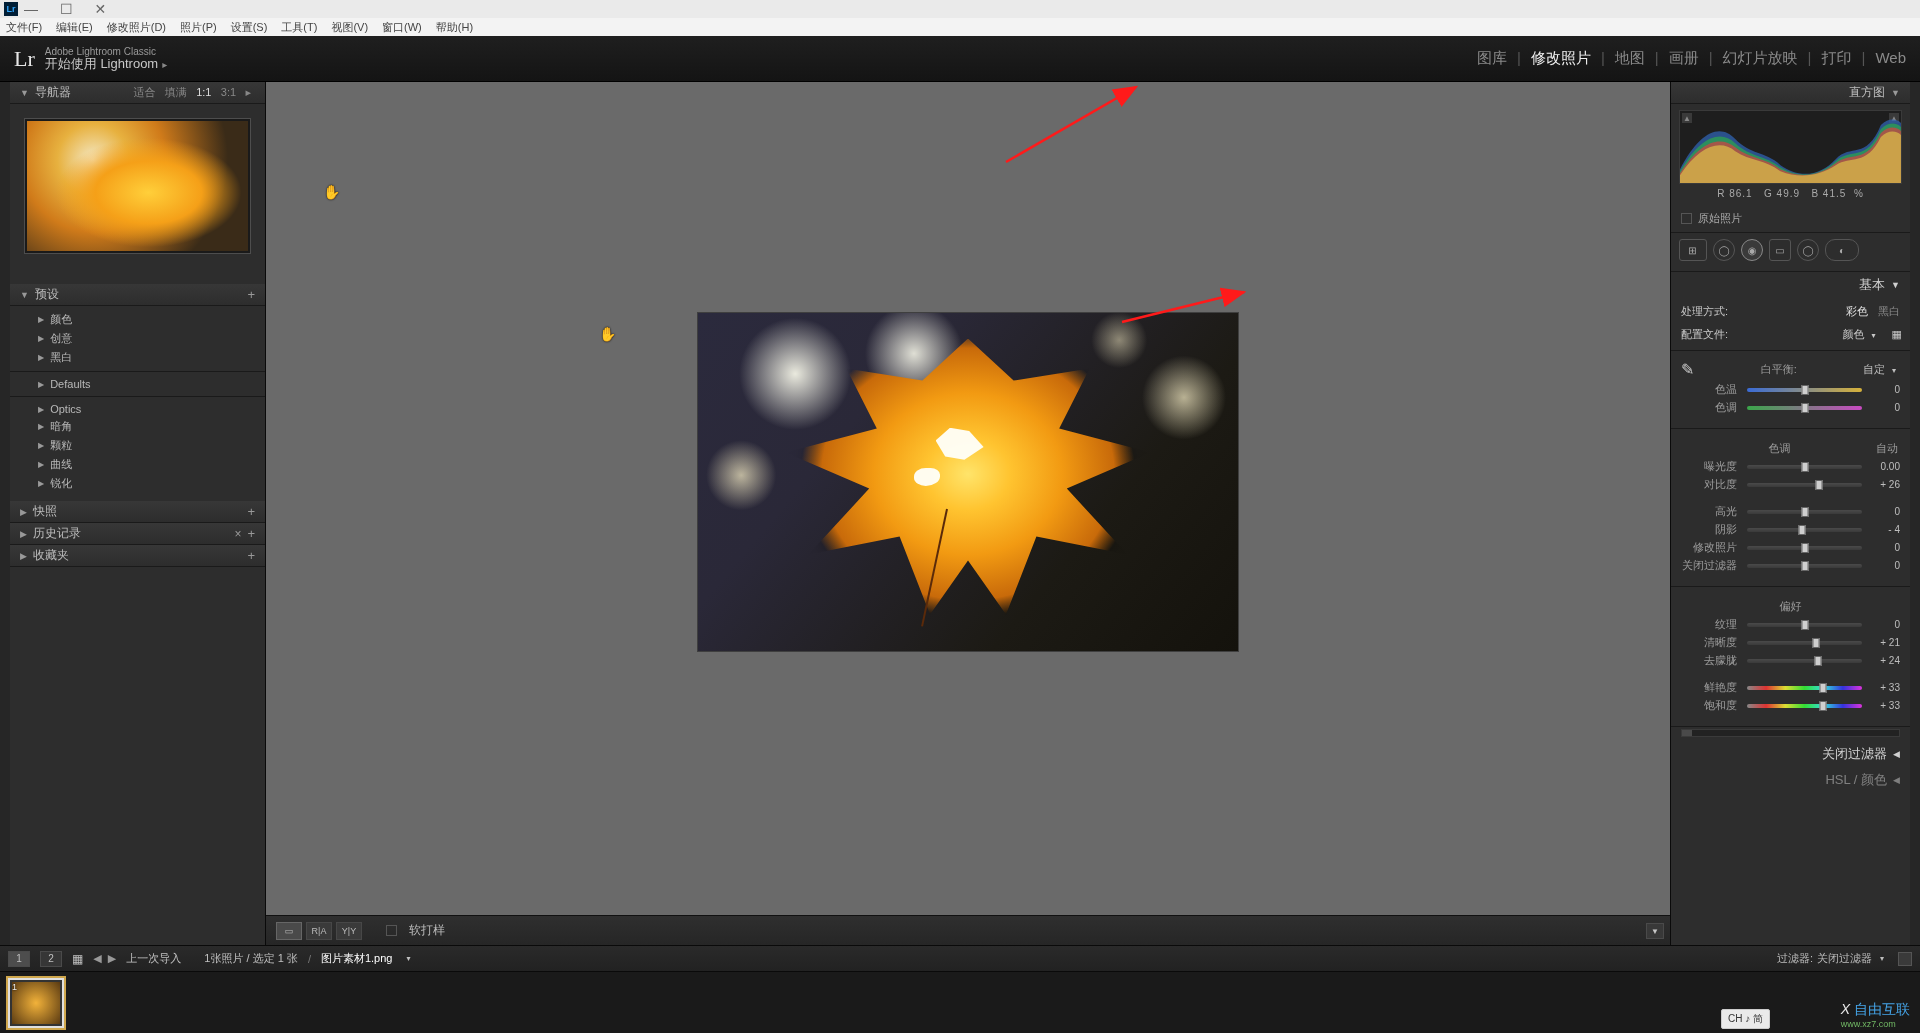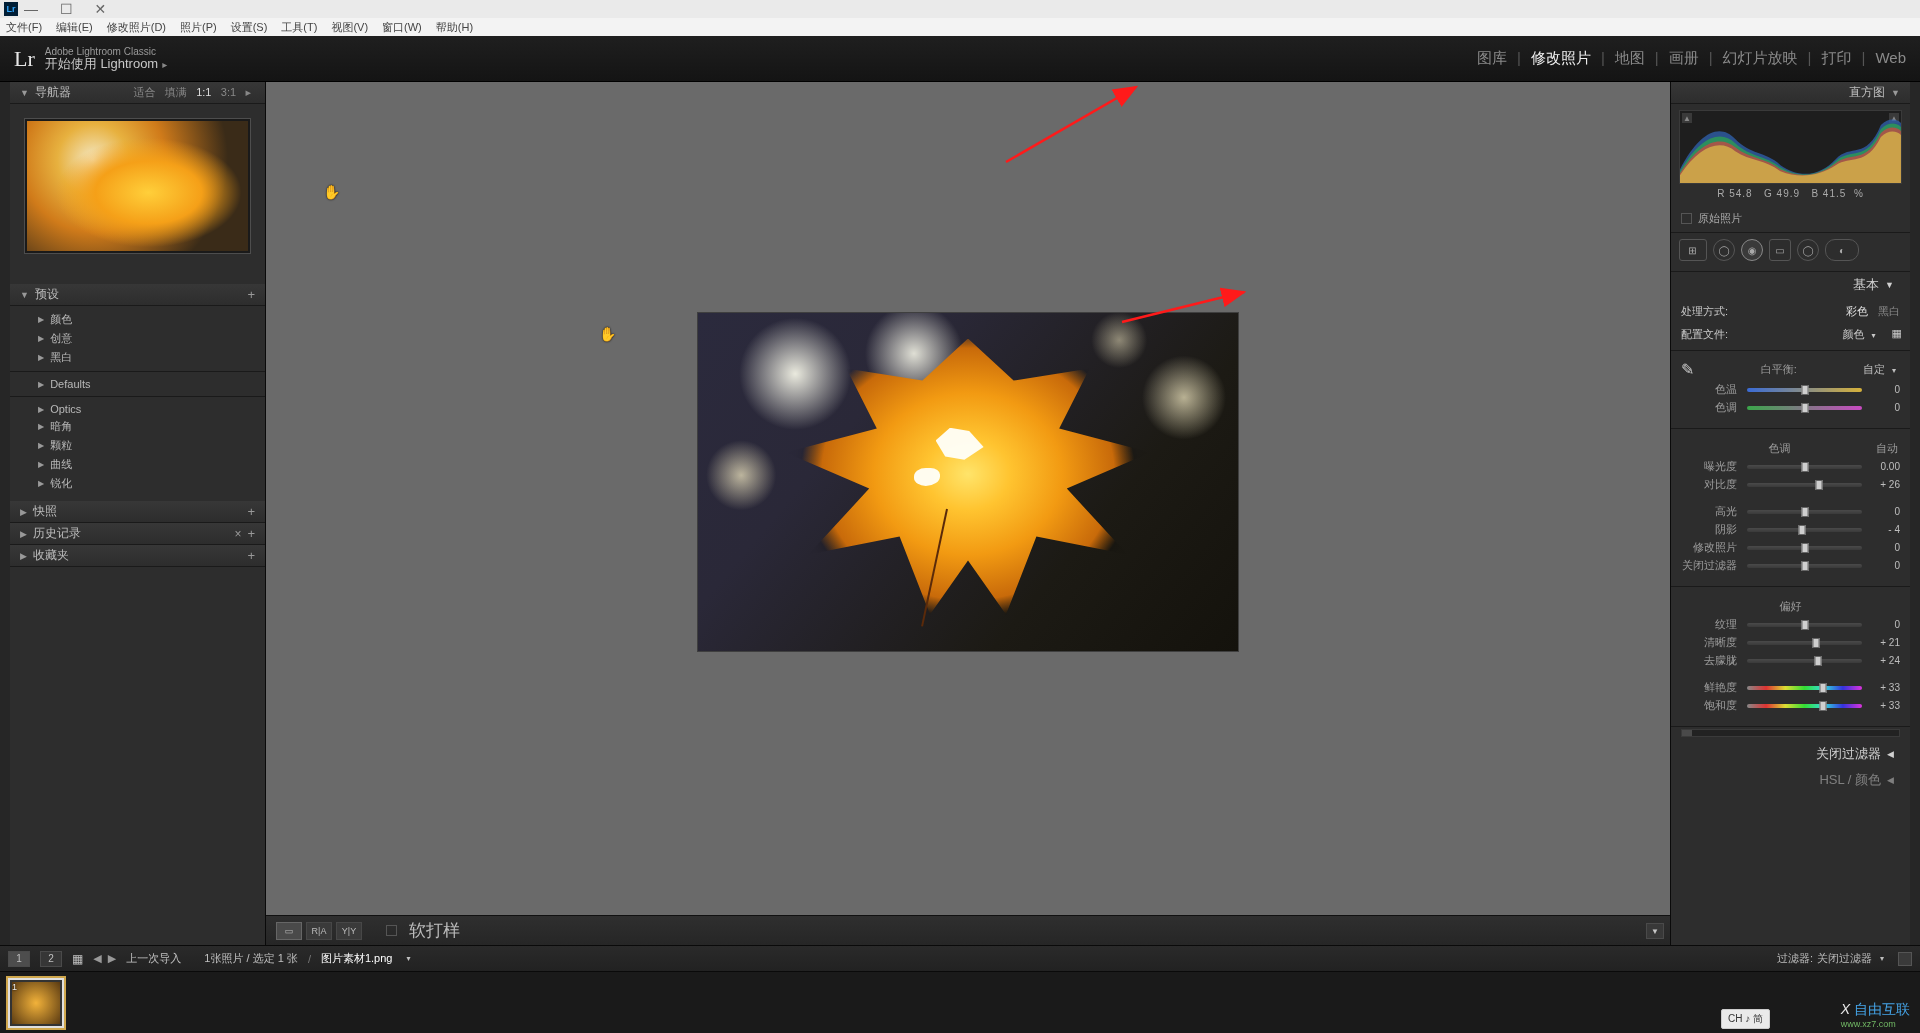--- a/index.html
+++ b/index.html
@@ -113,39 +113,39 @@
   .orig-row .cb { width:11px; height:11px; border:1px solid #555;}
 
   .tool-strip { display:flex; gap:6px; padding:6px 8px 10px; align-items:center; border-bottom:1px solid #1a1a1a;}
   .tool { width:22px; height:22px; border-radius:50%; border:1px solid #555; display:flex; align-items:center; justify-content:center; font-size:10px; color:#aaa;}
   .tool.square{ border-radius:3px;}
   .tool.dotrow{ width:28px; border-radius:3px; letter-spacing:1px;}
   .tool.active{ border-color:#888; background:#3a3a3a;}
   .tool.grad { width:34px; border-radius:10px;}
 
   .section { border-bottom:1px solid #1a1a1a; padding:6px 10px 10px;}
-  .sec-head { display:flex; align-items:center; font-size:13px; color:#d0d0d0; padding:4px 16px;}
+  .sec-head { display:flex; align-items:center; font-size:13px; color:#d0d0d0; padding:4px 10px;}
   .sec-head.right { justify-content:flex-end;}
   .sec-head .tw { font-size:9px; margin-left:6px;}
   .row { display:flex; align-items:center; margin:3px 0; font-size:11px;}
   .row .lbl { width:62px; text-align:right; color:#9c9c9c; padding-right:6px;}
   .row .val { width:34px; text-align:right; color:#bfbfbf; font-size:10px;}
   .row .link { color:#bfbfbf;}
   .slider { flex:1; height:4px; position:relative; border-radius:2px; margin:0 4px;}
   .slider.gray { background:linear-gradient(#4a4a4a,#3a3a3a); }
   .slider.temp { background:linear-gradient(90deg,#3a6bd6,#d6b13a);}
   .slider.tint { background:linear-gradient(90deg,#3aa64a,#c94ac2);}
   .slider.sat  { background:linear-gradient(90deg,#888,#d33,#dd3,#3d3,#3dd,#33d,#d3d);}
   .slider .pip { position:absolute; top:-3px; width:7px; height:10px; background:#cfcfcf; border:1px solid #666; transform:translateX(-50%);}
 
   .treat-row { display:flex; align-items:center; padding:6px 10px 4px; font-size:11px;}
   .treat-row .spacer{flex:1;}
   .treat-opt { color:#888; margin-left:10px; }
   .treat-opt.active{ color:#e0e0e0;}
-  .prof-row { display:flex; align-items:flex-start; padding:4px 10px 8px; font-size:11px; border-bottom:1px solid #1a1a1a;}
+  .prof-row { display:flex; align-items:center; padding:4px 10px 8px; font-size:11px; border-bottom:1px solid #1a1a1a;}
   .prof-row .spacer{flex:1;}
   .prof-row .grid-icn{ font-size:11px; letter-spacing:-2px;}
 
   .dropper { font-size:16px; color:#ccc; margin-right:6px;}
 
   .group-title { text-align:center; font-size:11px; color:#9c9c9c; margin-top:6px;}
   .group-title.row-sp{ display:flex; padding: 0 2px;}
   .group-title.row-sp .c{flex:1;}
 
   .scroll-ind { height:8px; margin:2px 10px 4px; background:#222; border:1px solid #3a3a3a; position:relative;}
@@ -347,21 +347,21 @@
         </svg>
       </div>
       <div class="view-toolbar">
         <div class="vt-grp">
           <div class="vt-btn active">▭</div>
           <div class="vt-btn">R|A</div>
           <div class="vt-btn">Y|Y</div>
         </div>
         <div style="width:8px"></div>
         <div class="vt-chk"></div>
-        <span style="color:#bbb;font-size:17px;">软打样</span>
+        <span style="color:#bbb;font-size:12px;">软打样</span>
         <div class="vt-drop">▼</div>
       </div>
     </div>
 
     <div class="panel right-panel">
       <div class="panel-header right">
         <span>直方图</span>
         <span class="arrow">▼</span>
       </div>
       <div class="histogram-box">
@@ -369,21 +369,21 @@
           <div class="hist-clip l">▲</div>
           <div class="hist-clip r">▲</div>
           <svg class="hist-curve" viewBox="0 0 220 74" preserveAspectRatio="none">
             <path d="M0,74 L0,58 C20,20 40,12 55,28 C70,44 85,40 100,54 C120,68 140,64 155,48 C170,32 185,50 200,14 C208,6 216,8 220,12 L220,74 Z" fill="#2e5ea8" opacity="0.8"></path>
             <path d="M0,74 L0,60 C20,26 40,18 55,32 C70,46 85,44 100,56 C120,68 140,64 155,50 C170,36 185,52 200,18 C208,10 216,12 220,16 L220,74 Z" fill="#2ea84a" opacity="0.7"></path>
             <path d="M0,74 L0,62 C20,30 40,24 55,36 C70,48 85,46 100,58 C120,68 140,64 155,52 C170,40 185,54 200,22 C208,14 216,16 220,20 L220,74 Z" fill="#d64040" opacity="0.7"></path>
             <path d="M0,74 L0,64 C20,34 40,28 55,40 C70,50 85,48 100,60 C120,68 140,64 155,54 C170,44 185,56 200,26 C208,18 216,20 220,24 L220,74 Z" fill="#e6d24a" opacity="0.6"></path>
           </svg>
         </div>
         <div class="hist-readout">
-          <span>R</span>&nbsp;<span>54.8</span>&nbsp;&nbsp;
+          <span>R</span>&nbsp;<span>86.1</span>&nbsp;&nbsp;
           <span>G</span>&nbsp;<span>49.9</span>&nbsp;&nbsp;
           <span>B</span>&nbsp;<span>41.5</span>&nbsp;
           <span>%</span>
         </div>
       </div>
       <div class="orig-row">
         <div class="cb"></div>
         <span>原始照片</span>
       </div>
 

